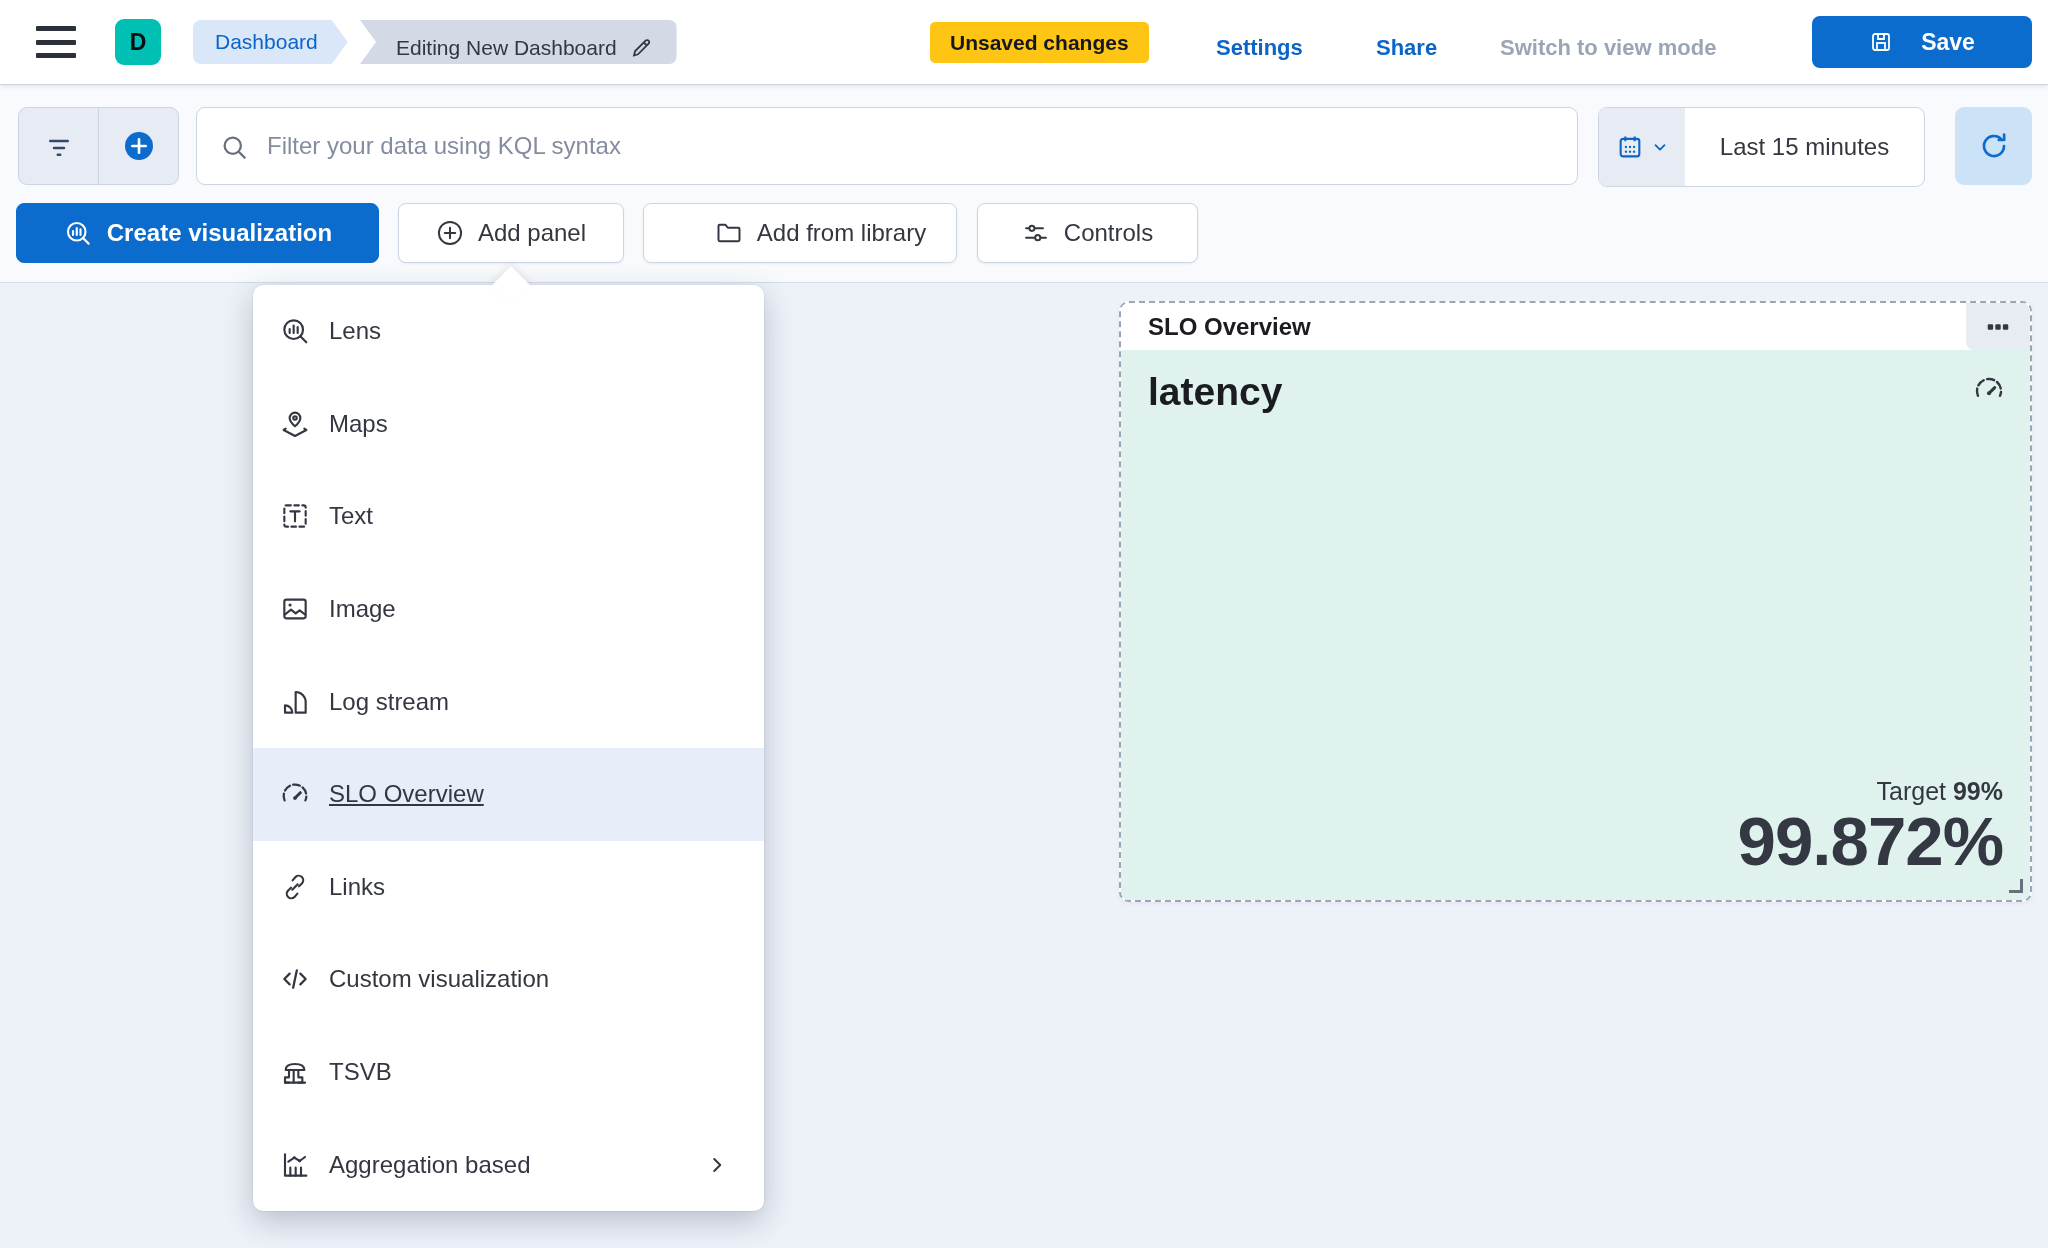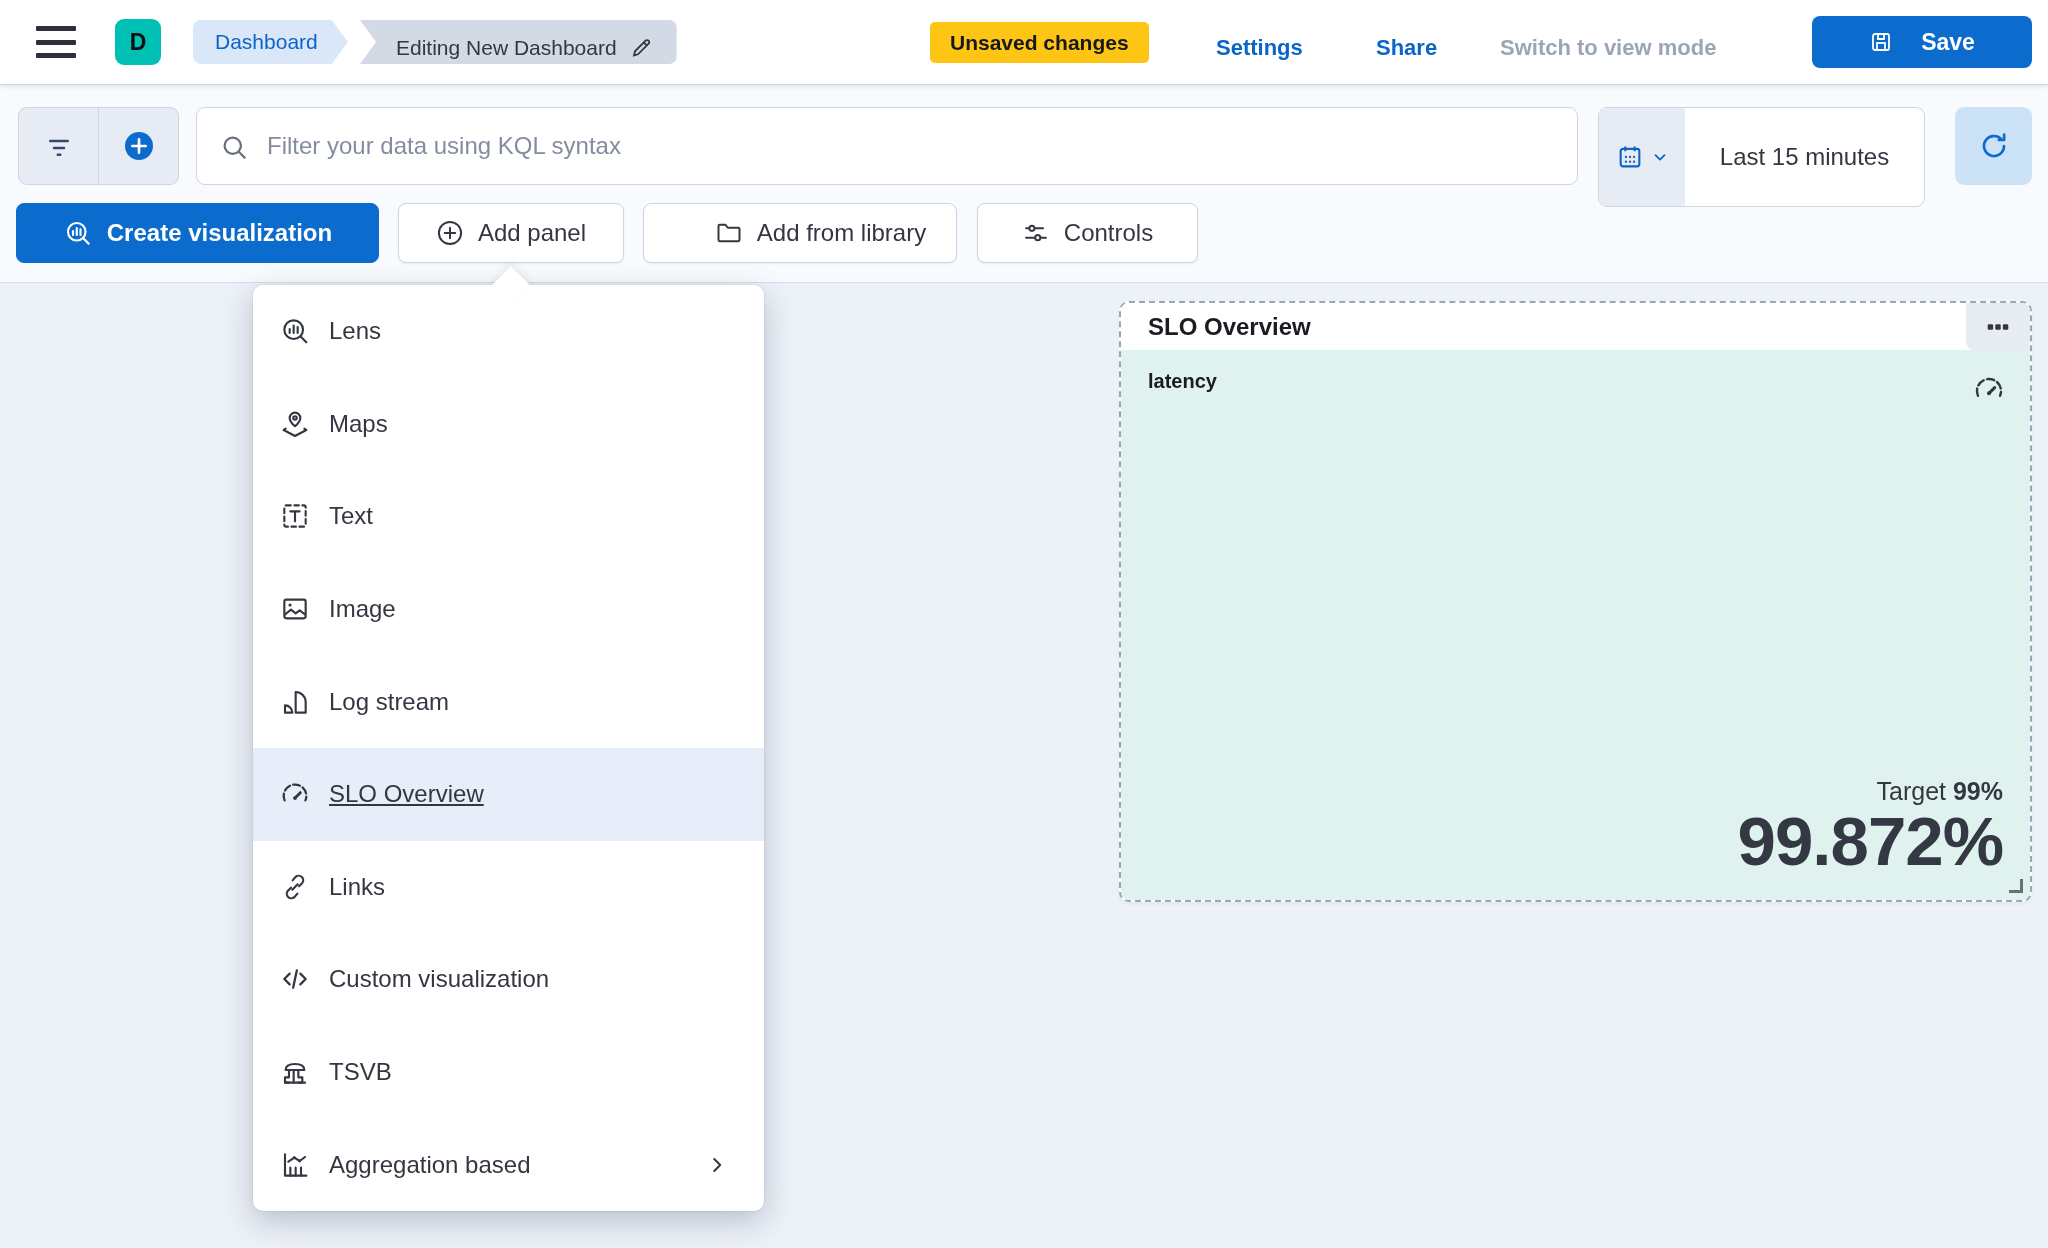--- a/index.html
+++ b/index.html
@@ -46,21 +46,21 @@
   .filter-group .seg { flex:1; display:flex; align-items:center; justify-content:center; cursor:pointer; }
   .filter-group .seg + .seg { border-left:1px solid #ccd5e2; }
 
   .kql-input { position:absolute; left:196px; top:23px; width:1382px; height:78px; background:#fff;
                border:1px solid #ccd5e2; border-radius:9px; }
   .kql-input svg { position:absolute; left:22px; top:24px; }
   .kql-input input { position:absolute; left:70px; top:0; width:1290px; height:76px; border:none; outline:none;
                      font-size:24px; color:#b91c1c; background:transparent; font-family:"Liberation Sans", sans-serif; }
   .kql-input input::placeholder { color:#848da0; opacity:1; }
 
-  .datepicker { position:absolute; left:1598px; top:23px; width:327px; height:100px; background:#fff;
+  .datepicker { position:absolute; left:1598px; top:23px; width:327px; height:80px; background:#fff;
                 border:1px solid #ccd5e2; border-radius:9px; display:flex; overflow:hidden; }
   .datepicker .cal-seg { width:86px; background:#e7ecf4; display:flex; align-items:center; justify-content:center;
                          gap:7px; cursor:pointer; }
   .datepicker .range-seg { flex:1; display:flex; align-items:center; justify-content:center; font-size:24px;
                            color:#343741; cursor:pointer; }
   .refresh-btn { position:absolute; left:1955px; top:23px; width:77px; height:78px; background:#cbe2f7;
                  border:none; border-radius:9px; display:flex; align-items:center; justify-content:center; cursor:pointer; }
 
   .row3-btn { position:absolute; top:119px; height:60px; border-radius:8px; display:flex; align-items:center;
               justify-content:center; gap:14px; font-size:24px; cursor:pointer; border:1px solid #ccd5e2;
@@ -90,21 +90,21 @@
   .slo-panel { position:absolute; left:1119px; top:301px; width:913px; height:601px; background:#fff;
                border:2px dashed #9aa5b6; border-radius:10px; overflow:hidden;
                box-shadow:0 2px 4px rgba(50,62,86,.06); }
   .slo-panel .panel-header { position:relative; height:47px; background:#fff; display:flex; align-items:center;
                              padding-left:27px; }
   .panel-title { font-size:24px; font-weight:700; color:#1a1c21; }
   .panel-options { position:absolute; right:0; top:0; width:64px; height:47px; background:#e7ecf3;
                    border:none; border-radius:0 6px 0 8px; display:flex; align-items:center; justify-content:center;
                    cursor:pointer; color:#343741; }
   .slo-content { position:relative; height:550px; background:#dff2ee; }
-  .slo-name { position:absolute; left:27px; top:20px; font-size:20px; font-weight:700; color:#1a1c21; }
+  .slo-name { position:absolute; left:27px; top:20px; font-size:39px; font-weight:700; color:#1a1c21; }
   .slo-gauge { position:absolute; right:24px; top:22px; color:#343741; }
   .slo-metrics { position:absolute; right:27px; bottom:22px; text-align:right; color:#343741; }
   .slo-target { font-size:25px; }
   .slo-target b { font-weight:700; }
   .slo-value { font-size:69px; font-weight:800; letter-spacing:-1px; line-height:1.05; color:#333843; }
   .resize-handle { position:absolute; right:7px; bottom:7px; width:14px; height:14px;
                    border-right:3px solid #69707d; border-bottom:3px solid #69707d; cursor:nwse-resize; }
 </style>
 </head>
 <body>

